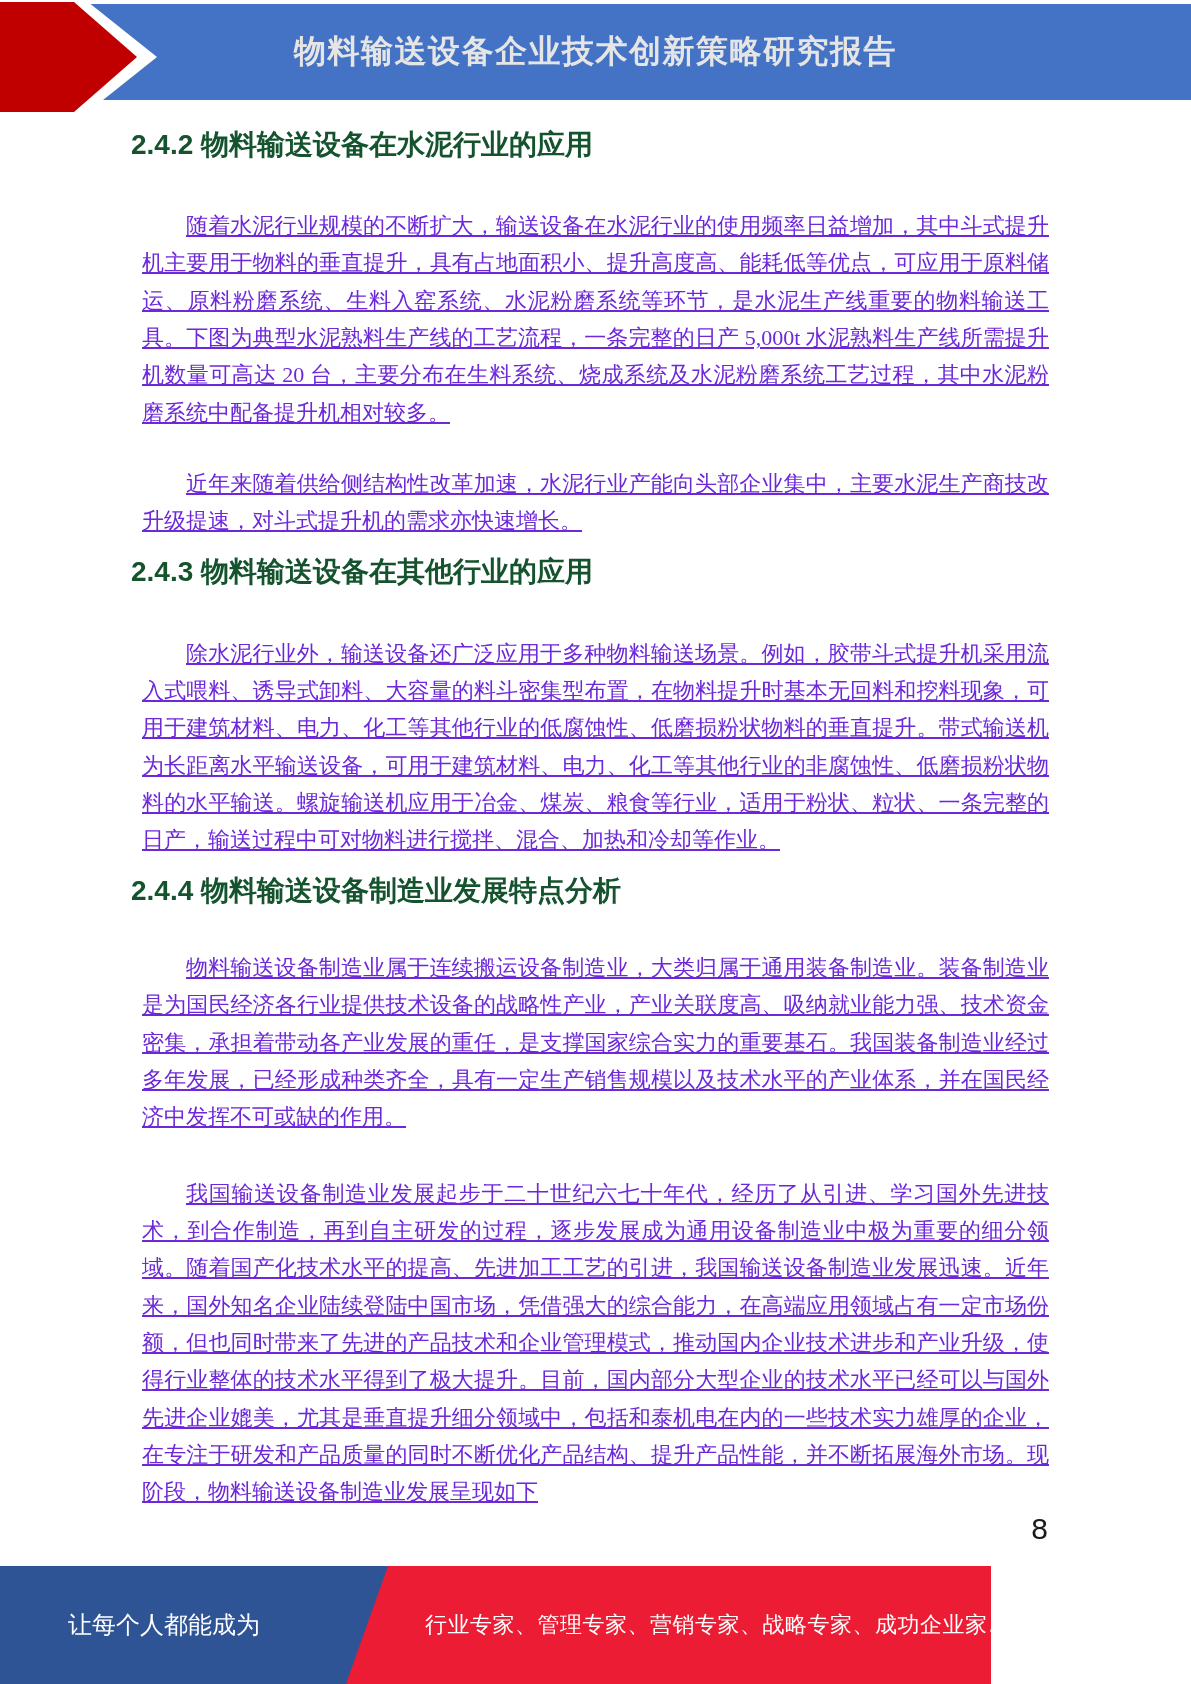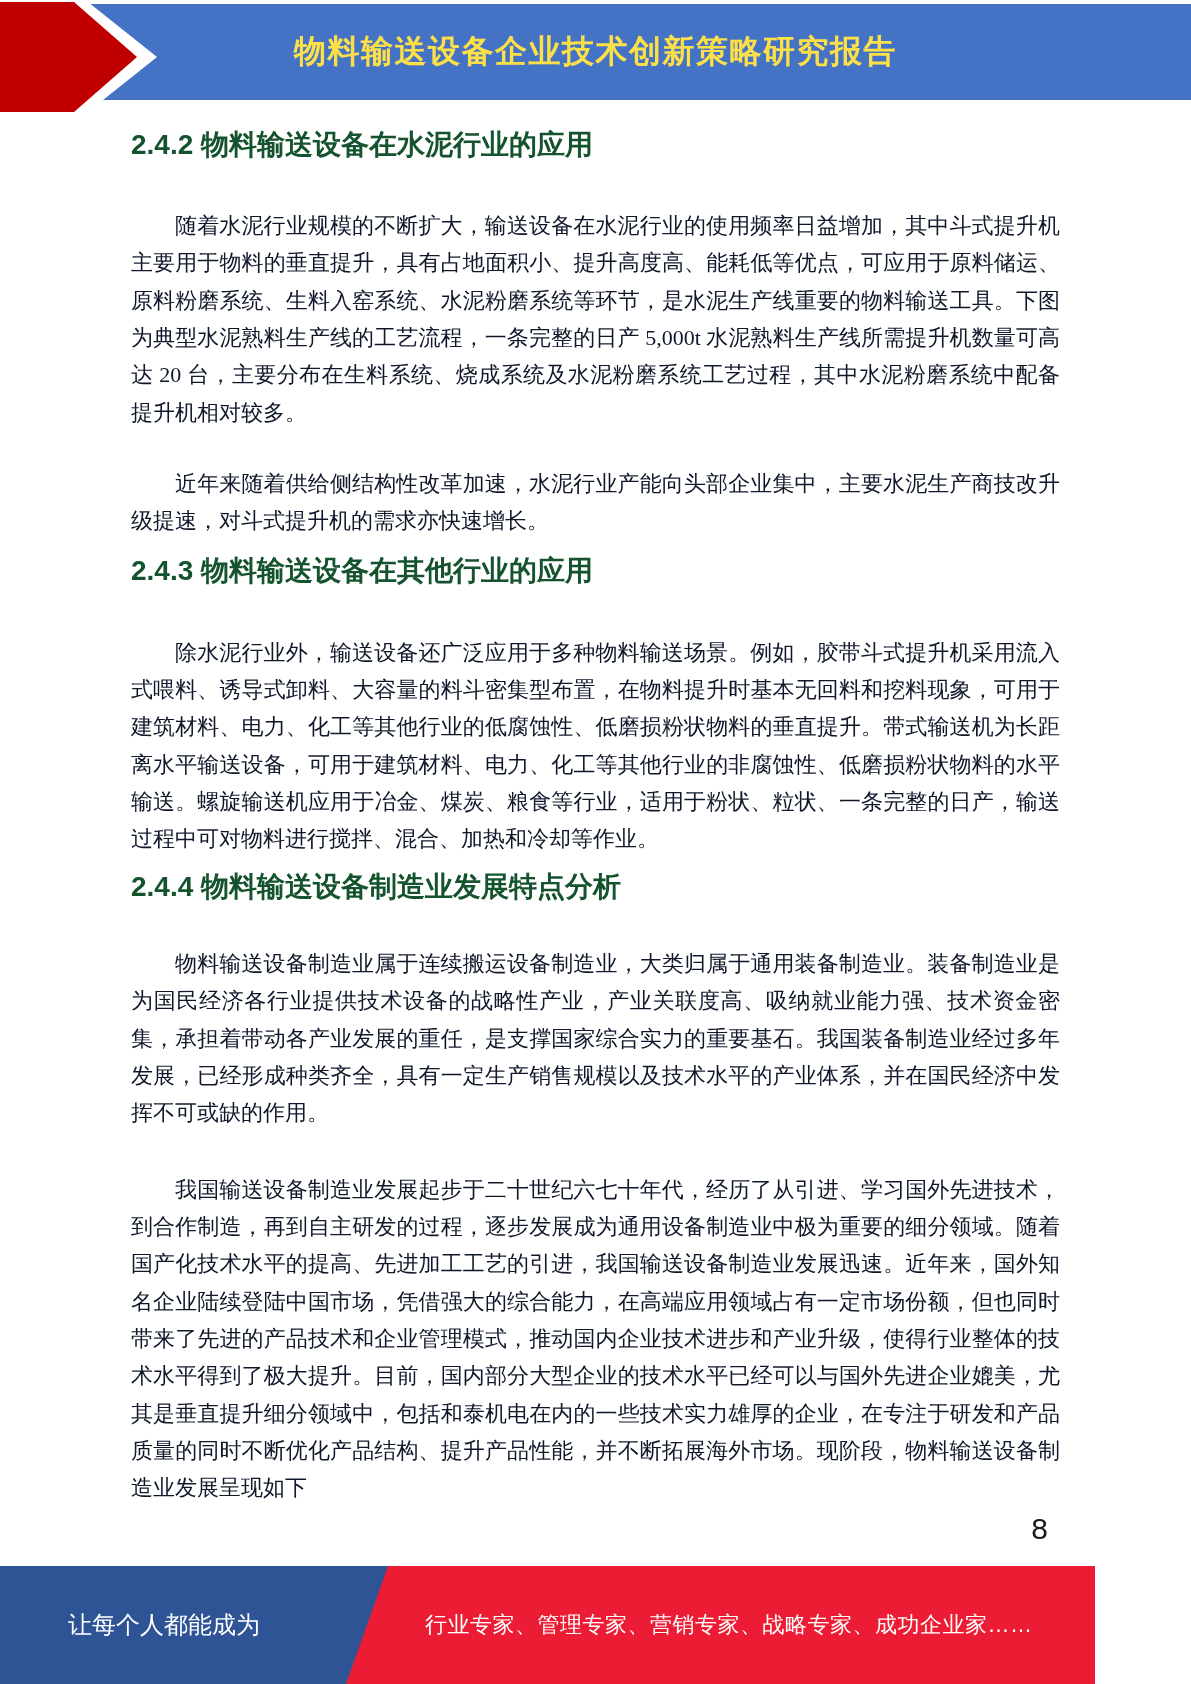--- a/index.html
+++ b/index.html
@@ -17,21 +17,21 @@
     position: absolute;
     top: 4px; left: 0;
     width: 1191px; height: 96px;
     background: #4472C4;
     display: flex;
     align-items: center;
     justify-content: center;
   }
   .banner-title {
     margin: 0;
-    color: #fde047;
+    color: #e5e5e5;
     font-family: "Liberation Sans", sans-serif;
     font-weight: bold;
     font-size: 32px;
     letter-spacing: 1.5px;
     white-space: nowrap;
   }
   .header-arrow {
     position: absolute;
     top: 2px; left: 0;
     width: 162px; height: 110px;
@@ -62,26 +62,27 @@
   .section-heading {
     margin: 0;
     font-family: "Liberation Sans", sans-serif;
     font-weight: bold;
     font-size: 28px;
     line-height: 42px;
     color: #14532d;
     white-space: nowrap;
   }
   .body-par {
-    margin: 0;
+    margin: 11px;
     font-size: 22px;
     line-height: 37.35px;
     text-align: justify;
     text-indent: 2em;
-    color: #0f172a;
+    color: #6d28d9;
+    text-decoration: underline;
   }
   .mt-h1 { margin-top: 24px; }
   .mt-p1 { margin-top: 41px; }
   .mt-p2 { margin-top: 34px; }
   .mt-h2 { margin-top: 10px; }
   .mt-p3 { margin-top: 42px; }
   .mt-h3 { margin-top: 8px; }
   .mt-p4 { margin-top: 37px; }
   .mt-p5 { margin-top: 39px; }
 
@@ -96,21 +97,21 @@
     font-family: "Liberation Sans", sans-serif;
     font-size: 30px;
     line-height: 38px;
     color: #1a1a1a;
   }
 
   
   .footer {
     position: absolute;
     top: 1566px; left: 0;
-    width: 1095px; height: 118px;
+    width: 991px; height: 118px;
     background: #EB1C33;
   }
   .footer-blue {
     position: absolute;
     top: 0; left: 0;
     width: 400px; height: 118px;
     background: #2F5496;
     -webkit-clip-path: polygon(0 0, 388px 0, 346px 118px, 0 118px);
     clip-path: polygon(0 0, 388px 0, 346px 118px, 0 118px);
     display: flex;

